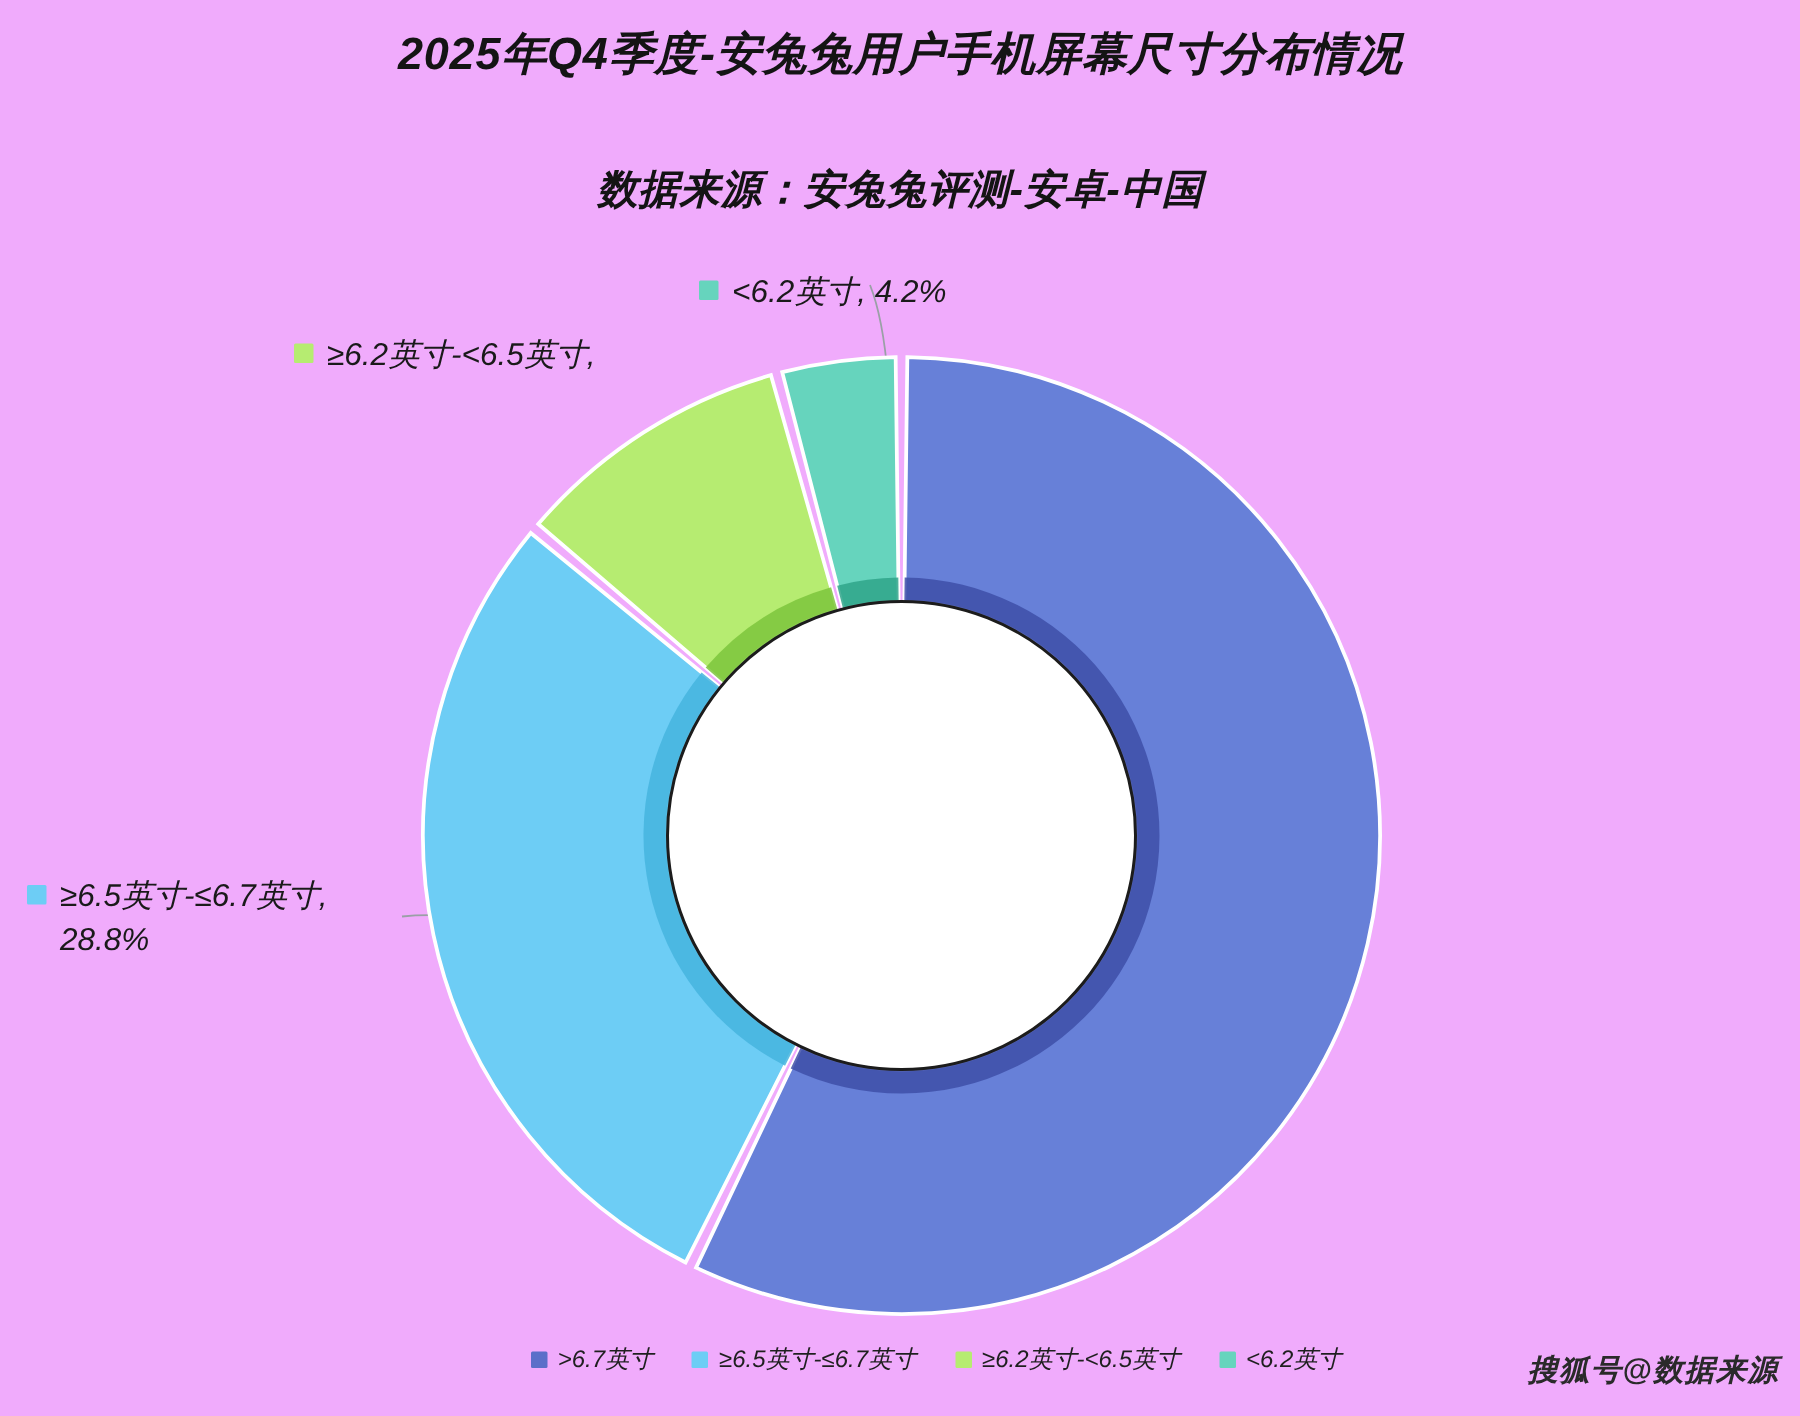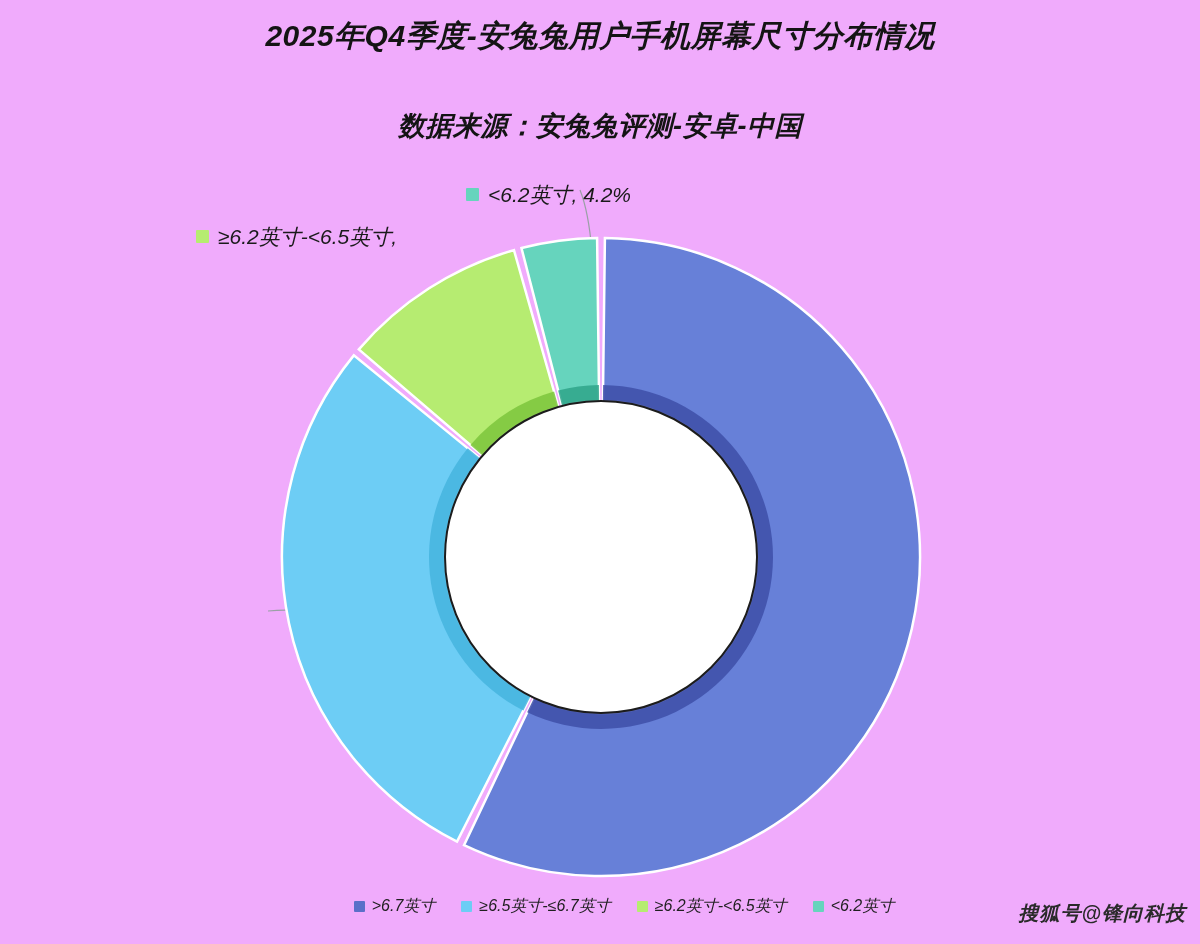--- a/index.html
+++ b/index.html
@@ -180,20 +180,26 @@
   <div class="data-label" id="label-lt62">
     <span class="swatch" style="background: rgb(102, 212, 189);"></span><span>&lt;6.2英寸, 4.2%</span>
   </div>
 
   <div class="data-label" id="label-62-65">
     <span class="swatch" style="background: rgb(182, 236, 113);"></span><span class="dl-lines">
       <span style="display:block">≥6.2英寸-&lt;6.5英寸,</span>
     </span>
   </div>
 
+  <div class="data-label" id="label-65-67">
+    <span class="swatch" style="background: rgb(109, 205, 245);"></span><span class="dl-lines">
+      <span style="display:block">≥6.5英寸-≤6.7英寸,</span>
+      <span style="display:block">28.8%</span>
+    </span>
+  </div>
 
 
   <div id="legend">
       <div class="legend-item">
         <span class="swatch" style="background: rgb(91, 111, 201);"></span>
         <span>&gt;6.7英寸</span>
       </div>
       <div class="legend-item">
         <span class="swatch" style="background: rgb(109, 205, 245);"></span>
         <span>≥6.5英寸-≤6.7英寸</span>
@@ -201,14 +207,14 @@
       <div class="legend-item">
         <span class="swatch" style="background: rgb(182, 236, 113);"></span>
         <span>≥6.2英寸-&lt;6.5英寸</span>
       </div>
       <div class="legend-item">
         <span class="swatch" style="background: rgb(102, 212, 189);"></span>
         <span>&lt;6.2英寸</span>
       </div>
     </div>
 
-  <div id="watermark">搜狐号@锋向科技</div>
+  <div id="watermark">搜狐号@数据来源</div>
 </div>
 
 </body></html>

